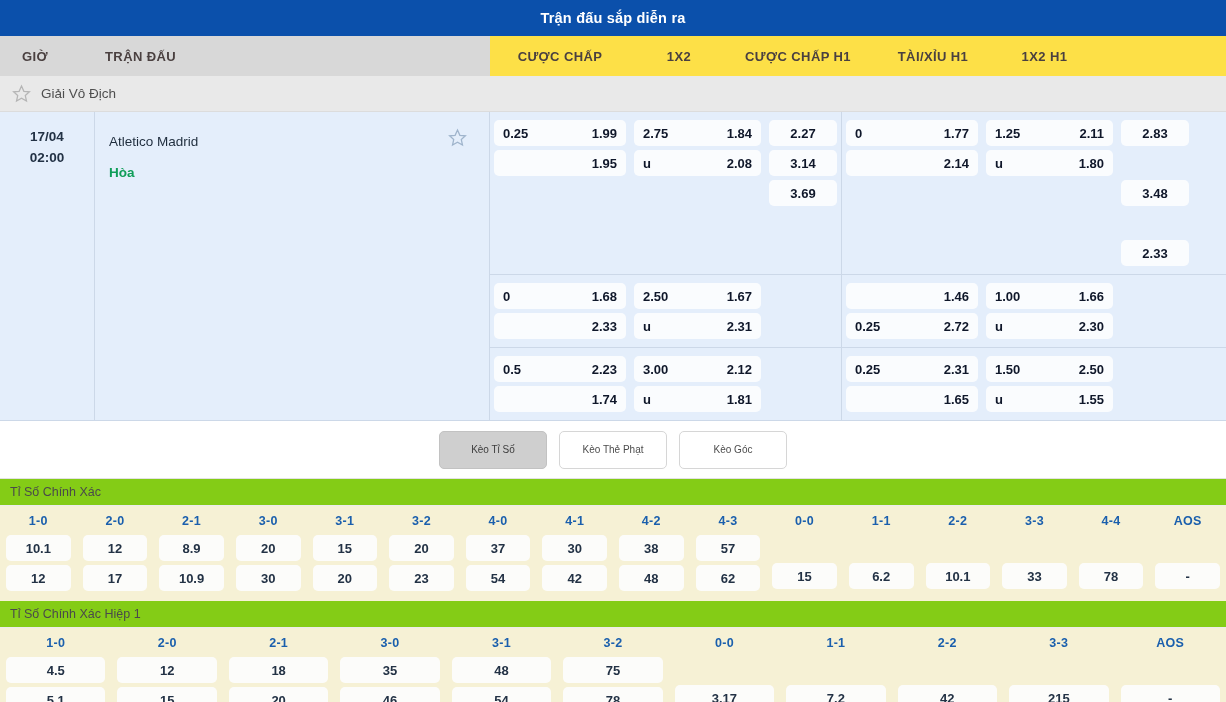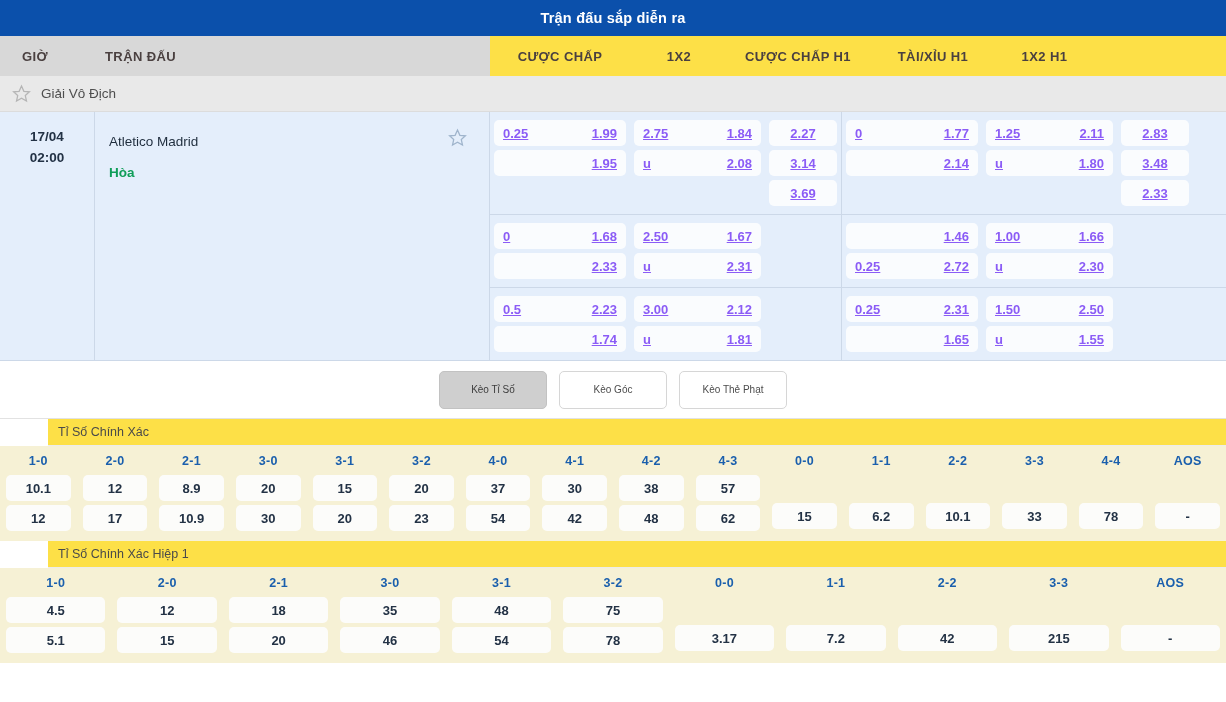--- a/index.html
+++ b/index.html
@@ -94,23 +94,22 @@
   .ocol { display: flex; flex-direction: column; padding: 6px 0; }
   .ocell {
     background: #fafcfe;
     border-radius: 5px;
     height: 26px;
     margin: 2px 4px;
     display: flex;
     align-items: center;
     font-size: 13px;
     font-weight: bold;
-    color: #8b5cf6;
+    color: #0f172a;
     padding: 0 9px;
-    text-decoration: underline;
   }
   .ocell.two { justify-content: space-between; }
   .ocell.one { justify-content: center; }
   .ocell .l { font-weight: bold; }
   .ocell .r { font-weight: bold; }
 
   
   .tabbar {
     height: 58px;
     display: flex;
@@ -135,25 +134,24 @@
     cursor: pointer;
   }
   .tab.active { background: #cfcfcf; border-color: #c2c2c2; color: #3d3d3d; }
 
   
   .sec-title {
     height: 27px;
     display: flex;
     align-items: center;
     padding-left: 10px;
-    background: #fde047;
+    background: #84cc16;
     color: #4a4a4a;
     font-size: 12.5px;
     border-bottom: 1px solid #ececec;
-    margin-left: 48px;
   }
   .score-grid {
     background: #f6f1d5;
     display: flex;
     padding: 4px 0 8px 0;
   }
   .scol {
     flex: 1;
     display: flex;
     flex-direction: column;
@@ -268,21 +266,21 @@
           <div class="ocol" style="width: 135px;">
             <div class="ocell two">
               <span class="l">1.25</span>
               <span class="r">2.11</span>
             </div>
             <div class="ocell two">
               <span class="l">u</span>
               <span class="r">1.80</span>
             </div>
           </div>
-          <div class="ocol" style="width: 76px;">
+          <div class="ocol" style="width: 76px; gap: 30px;">
             <div class="ocell one">2.83</div>
             <div class="ocell one">3.48</div>
             <div class="ocell one">2.33</div>
           </div>
         </div>
       </div>
       <div class="odds-block">
         <div class="odds-half first">
           <div class="ocol" style="width: 140px;">
             <div class="ocell two">
@@ -376,22 +374,22 @@
             </div>
           </div>
           <div class="ocol" style="width: 76px;"></div>
         </div>
       </div>
     </div>
 </div>
 
 <div class="tabbar" id="tabbar">
     <div class="tab active">Kèo Tỉ Số</div>
+    <div class="tab">Kèo Thẻ Phạt</div>
     <div class="tab">Kèo Góc</div>
-    <div class="tab">Kèo Thẻ Phạt</div>
   </div>
 
 <div class="sec-title">Tỉ Số Chính Xác</div>
 <div class="score-grid" id="cs-grid">
     <div class="scol">
       <div class="scol-head">1-0</div>
       <div class="scell">10.1</div>
       <div class="scell">12</div>
     </div>
     <div class="scol">

